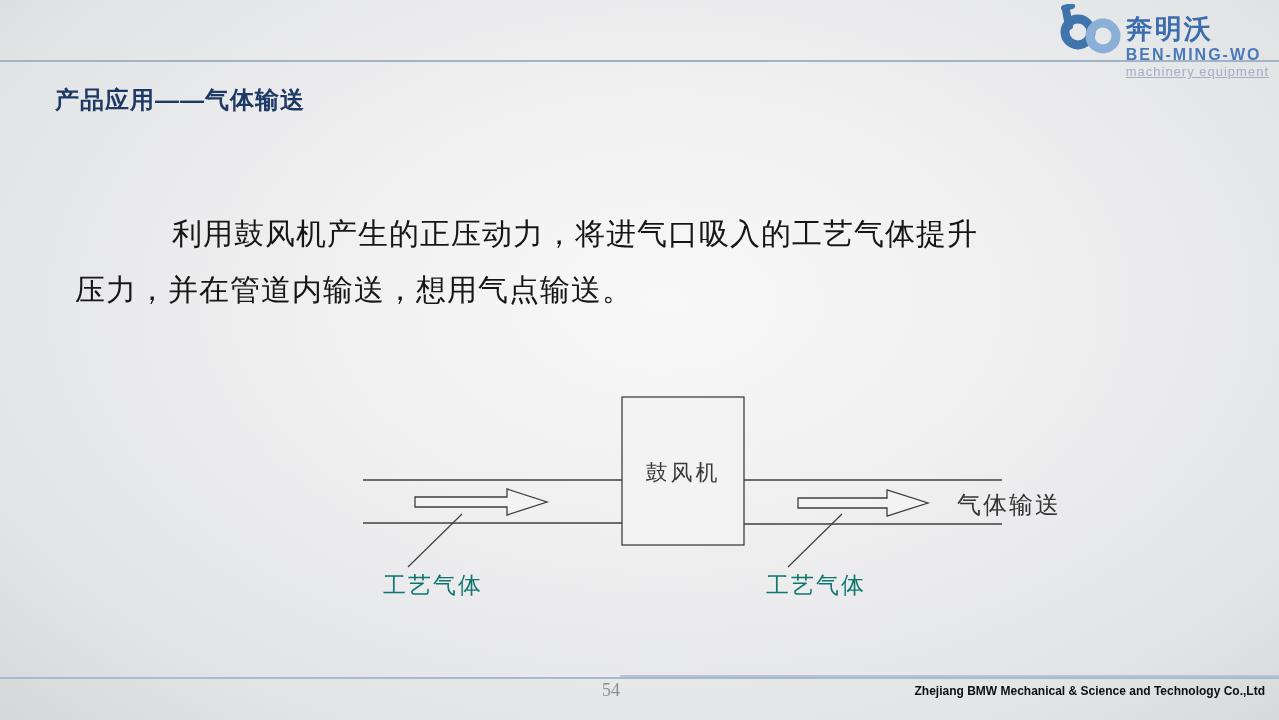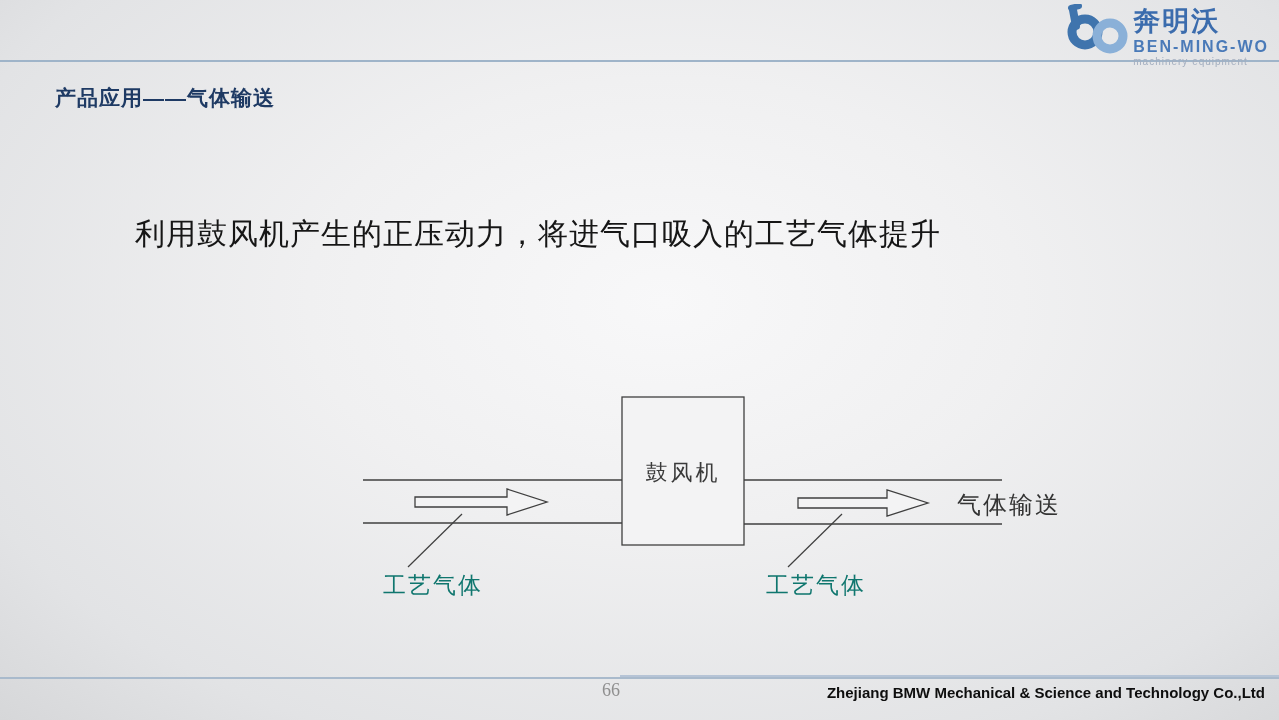--- a/index.html
+++ b/index.html
@@ -15,40 +15,40 @@
   
   .header-rule {
     position: absolute; left: 0; top: 60px; width: 1279px; height: 2px;
     background: #9fb4c9;
   }
   .logo {
     position: absolute; right: 10px; top: 4px; height: 54px;
     display: flex; align-items: flex-start;
   }
   .logo-mark { width: 64px; height: 52px; margin-right: 4px; }
-  .logo-text { display: flex; flex-direction: column; align-items: flex-start; line-height: 1; }
+  .logo-text { display: flex; flex-direction: column; align-items: flex-start; line-height: 1; margin-top: 8px; }
   .logo-cn { font-size: 27px; font-weight: bold; color: #3b6cad; letter-spacing: 2px; margin-top: 4px; }
   .logo-en { font-size: 16px; font-weight: bold; color: #4a7ab8; letter-spacing: 2px; margin-top: 4px; }
-  .logo-tagline { font-size: 10px; color: #a3aebf; letter-spacing: 1px; margin-top: 2px; }
+  .logo-tagline { font-size: 13px; color: #a3aebf; letter-spacing: 1px; margin-top: 2px; text-decoration: underline; }
 
   
   .slide-title {
     position: absolute; left: 55px; top: 84px;
-    font-size: 21px; font-weight: bold; color: #1e3a64;
+    font-size: 24px; font-weight: bold; color: #1e3a64;
     letter-spacing: 1px;
   }
 
   
   .body-text {
     position: absolute; left: 75px; top: 206px; width: 940px;
     font-family: "Liberation Serif", "DejaVu Serif", serif;
     font-size: 30px; color: #161616; line-height: 56px;
     letter-spacing: 1px;
   }
-  .body-text .line1 { text-indent: 60px; }
+  .body-text .line1 { text-indent: 60px; text-align: center; }
 
   
   .diagram-svg { position: absolute; left: 0; top: 0; width: 1279px; height: 720px; }
   .diagram-label {
     position: absolute; color: #0f766e;
     font-family: "Liberation Sans", sans-serif;
   }
   .blower-label {
     left: 622px; top: 458px; width: 122px; text-align: center;
     font-size: 22px; color: #3a3a3a; letter-spacing: 3px;
@@ -67,21 +67,21 @@
     position: absolute; left: 620px; top: 675px; width: 659px; height: 2px;
     background: #b6c4d6;
   }
   .page-number {
     position: absolute; left: 586px; top: 680px; width: 50px; text-align: center;
     font-family: "Liberation Serif", "DejaVu Serif", serif;
     font-size: 18px; color: #8f8f8f;
   }
   .footer-company {
     position: absolute; right: 14px; top: 684px;
-    font-size: 15px; font-weight: bold; color: #0e0e0e;
+    font-size: 12px; font-weight: bold; color: #0e0e0e;
   }
 </style>
 </head>
 <body>
 
 <div class="slide">
 
   <div class="header-rule"></div>
 
   <div class="logo">
@@ -95,20 +95,21 @@
       <div class="logo-cn">奔明沃</div>
       <div class="logo-en">BEN-MING-WO</div>
       <div class="logo-tagline">machinery equipment</div>
     </div>
   </div>
 
   <div class="slide-title">产品应用——气体输送</div>
 
   <div class="body-text">
     <div class="line1">利用鼓风机产生的正压动力，将进气口吸入的工艺气体提升</div>
+    <div class="line2">压力，并在管道内输送，想用气点输送。</div>
   </div>
 
   <svg class="diagram-svg" viewBox="0 0 1279 720">
 
     <rect x="622" y="397" width="122" height="148" fill="#f3f3f4" stroke="#3f3f3f" stroke-width="1.3"></rect>
 
     <line x1="363" y1="480" x2="622" y2="480" stroke="#3f3f3f" stroke-width="1.3"></line>
     <line x1="363" y1="523" x2="622" y2="523" stroke="#3f3f3f" stroke-width="1.3"></line>
 
     <line x1="744" y1="480" x2="1002" y2="480" stroke="#3f3f3f" stroke-width="1.3"></line>
@@ -121,16 +122,16 @@
     <line x1="842" y1="514" x2="788" y2="567" stroke="#3f3f3f" stroke-width="1.2"></line>
   </svg>
 
   <div class="diagram-label blower-label">鼓风机</div>
   <div class="diagram-label gas-label-left">工艺气体</div>
   <div class="diagram-label gas-label-right">工艺气体</div>
   <div class="diagram-label dest-label">气体输送</div>
 
   <div class="footer-rule"></div>
   <div class="footer-rule-accent"></div>
-  <div class="page-number">66</div>
+  <div class="page-number">54</div>
   <div class="footer-company">Zhejiang BMW Mechanical &amp; Science and Technology Co.,Ltd</div>
 
 </div>
 
 </body></html>

